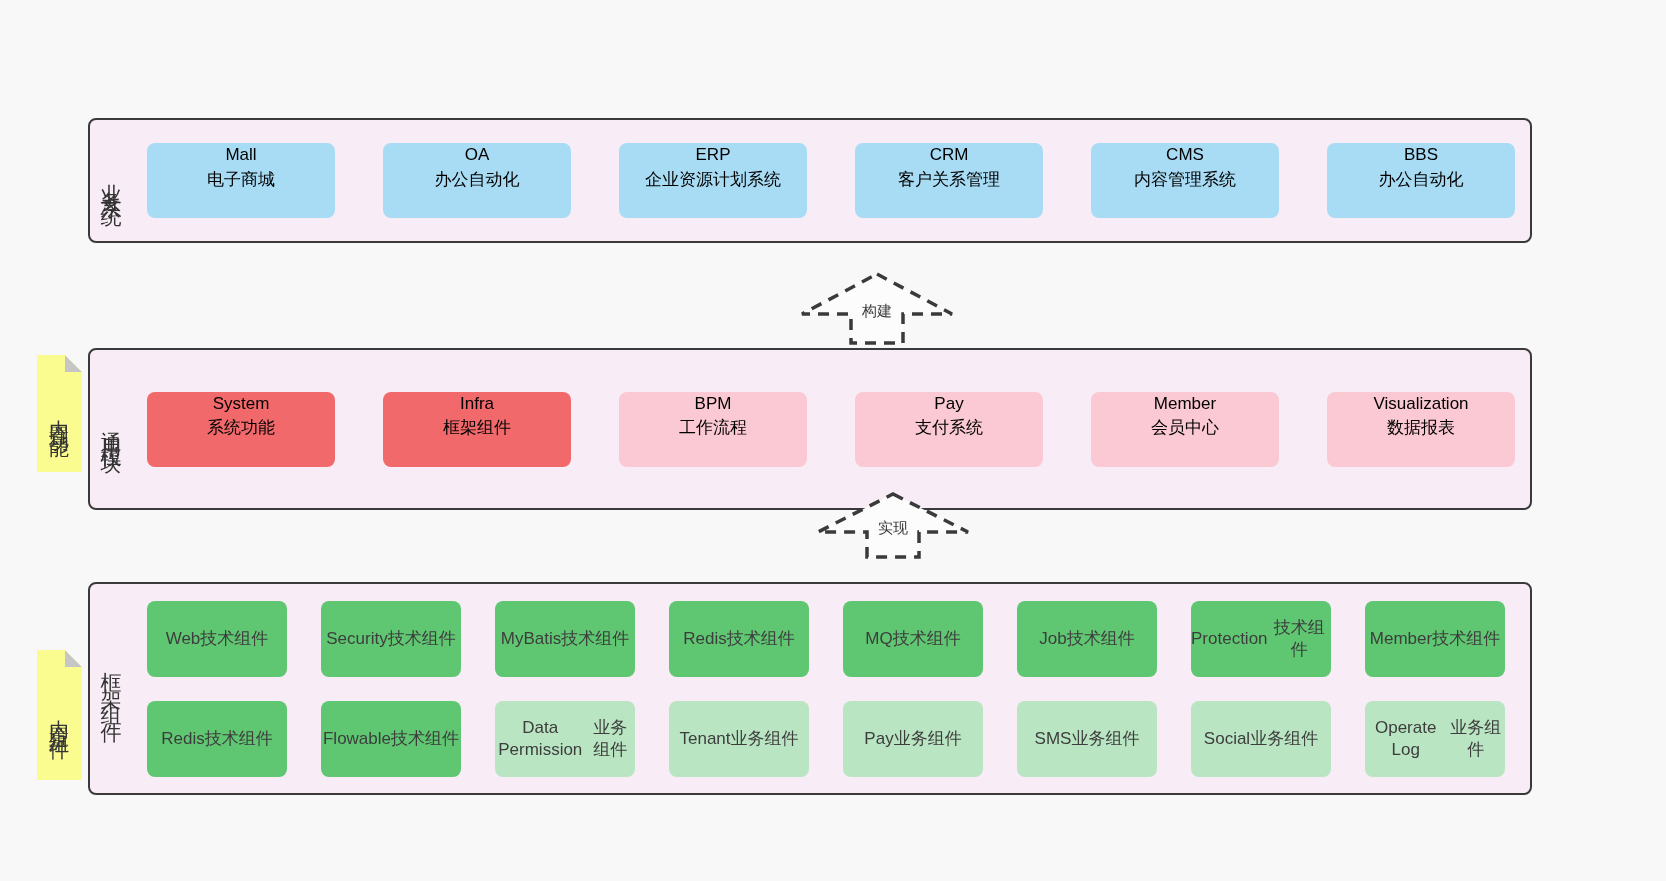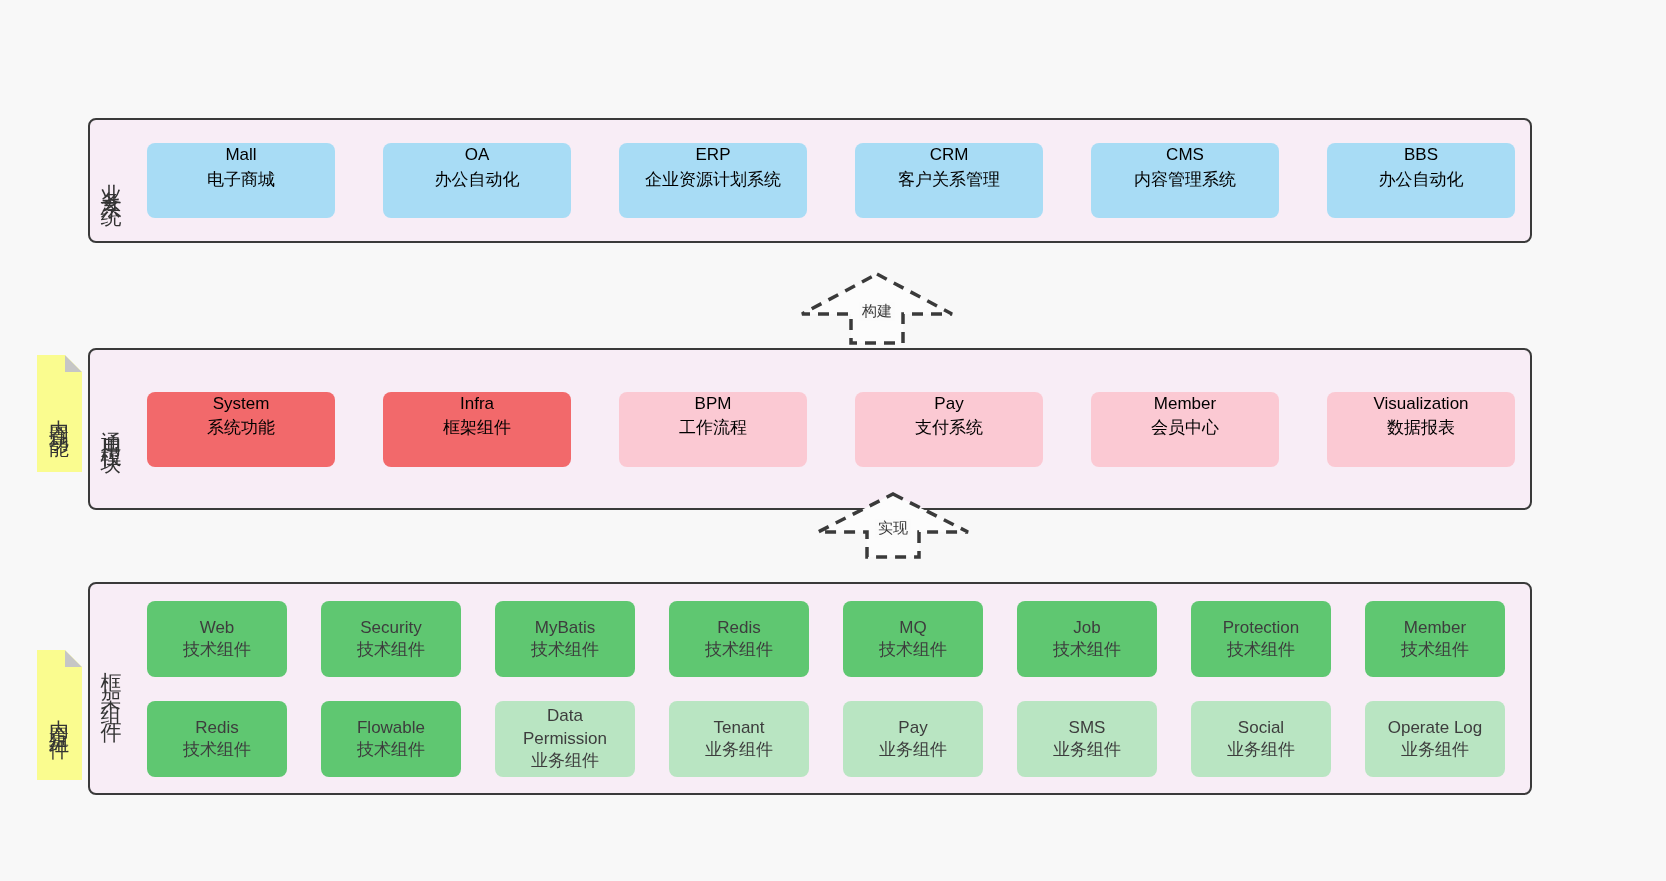--- a/index.html
+++ b/index.html
@@ -36,21 +36,21 @@
   .blue{background:#a8dcf5;}
   .red{background:#f2696b;}
   .pink{background:#fbc9d3;}
 
   .grid{
     position:absolute;left:57px;top:17px;
     display:grid;grid-template-columns:repeat(8,140px);column-gap:34px;row-gap:24px;
   }
   .box-sm{
     width:140px;height:76px;border-radius:8px;
-    display:flex;flex-direction:column;justify-content:center;align-items:center;
+    display:flex;flex-direction:row;justify-content:center;align-items:center;
     font-size:17px;line-height:1.32;text-align:center;color:#3d3d3d;
   }
   .box-sm .en{max-width:114px;}
   .green{background:#5fc771;}
   .lightgreen{background:#b9e5c2;}
 
   .tab{
     position:absolute;width:45px;background:#fafc8f;
     clip-path:polygon(0 0, calc(100% - 17px) 0, 100% 17px, 100% 100%, 0 100%);
   }

